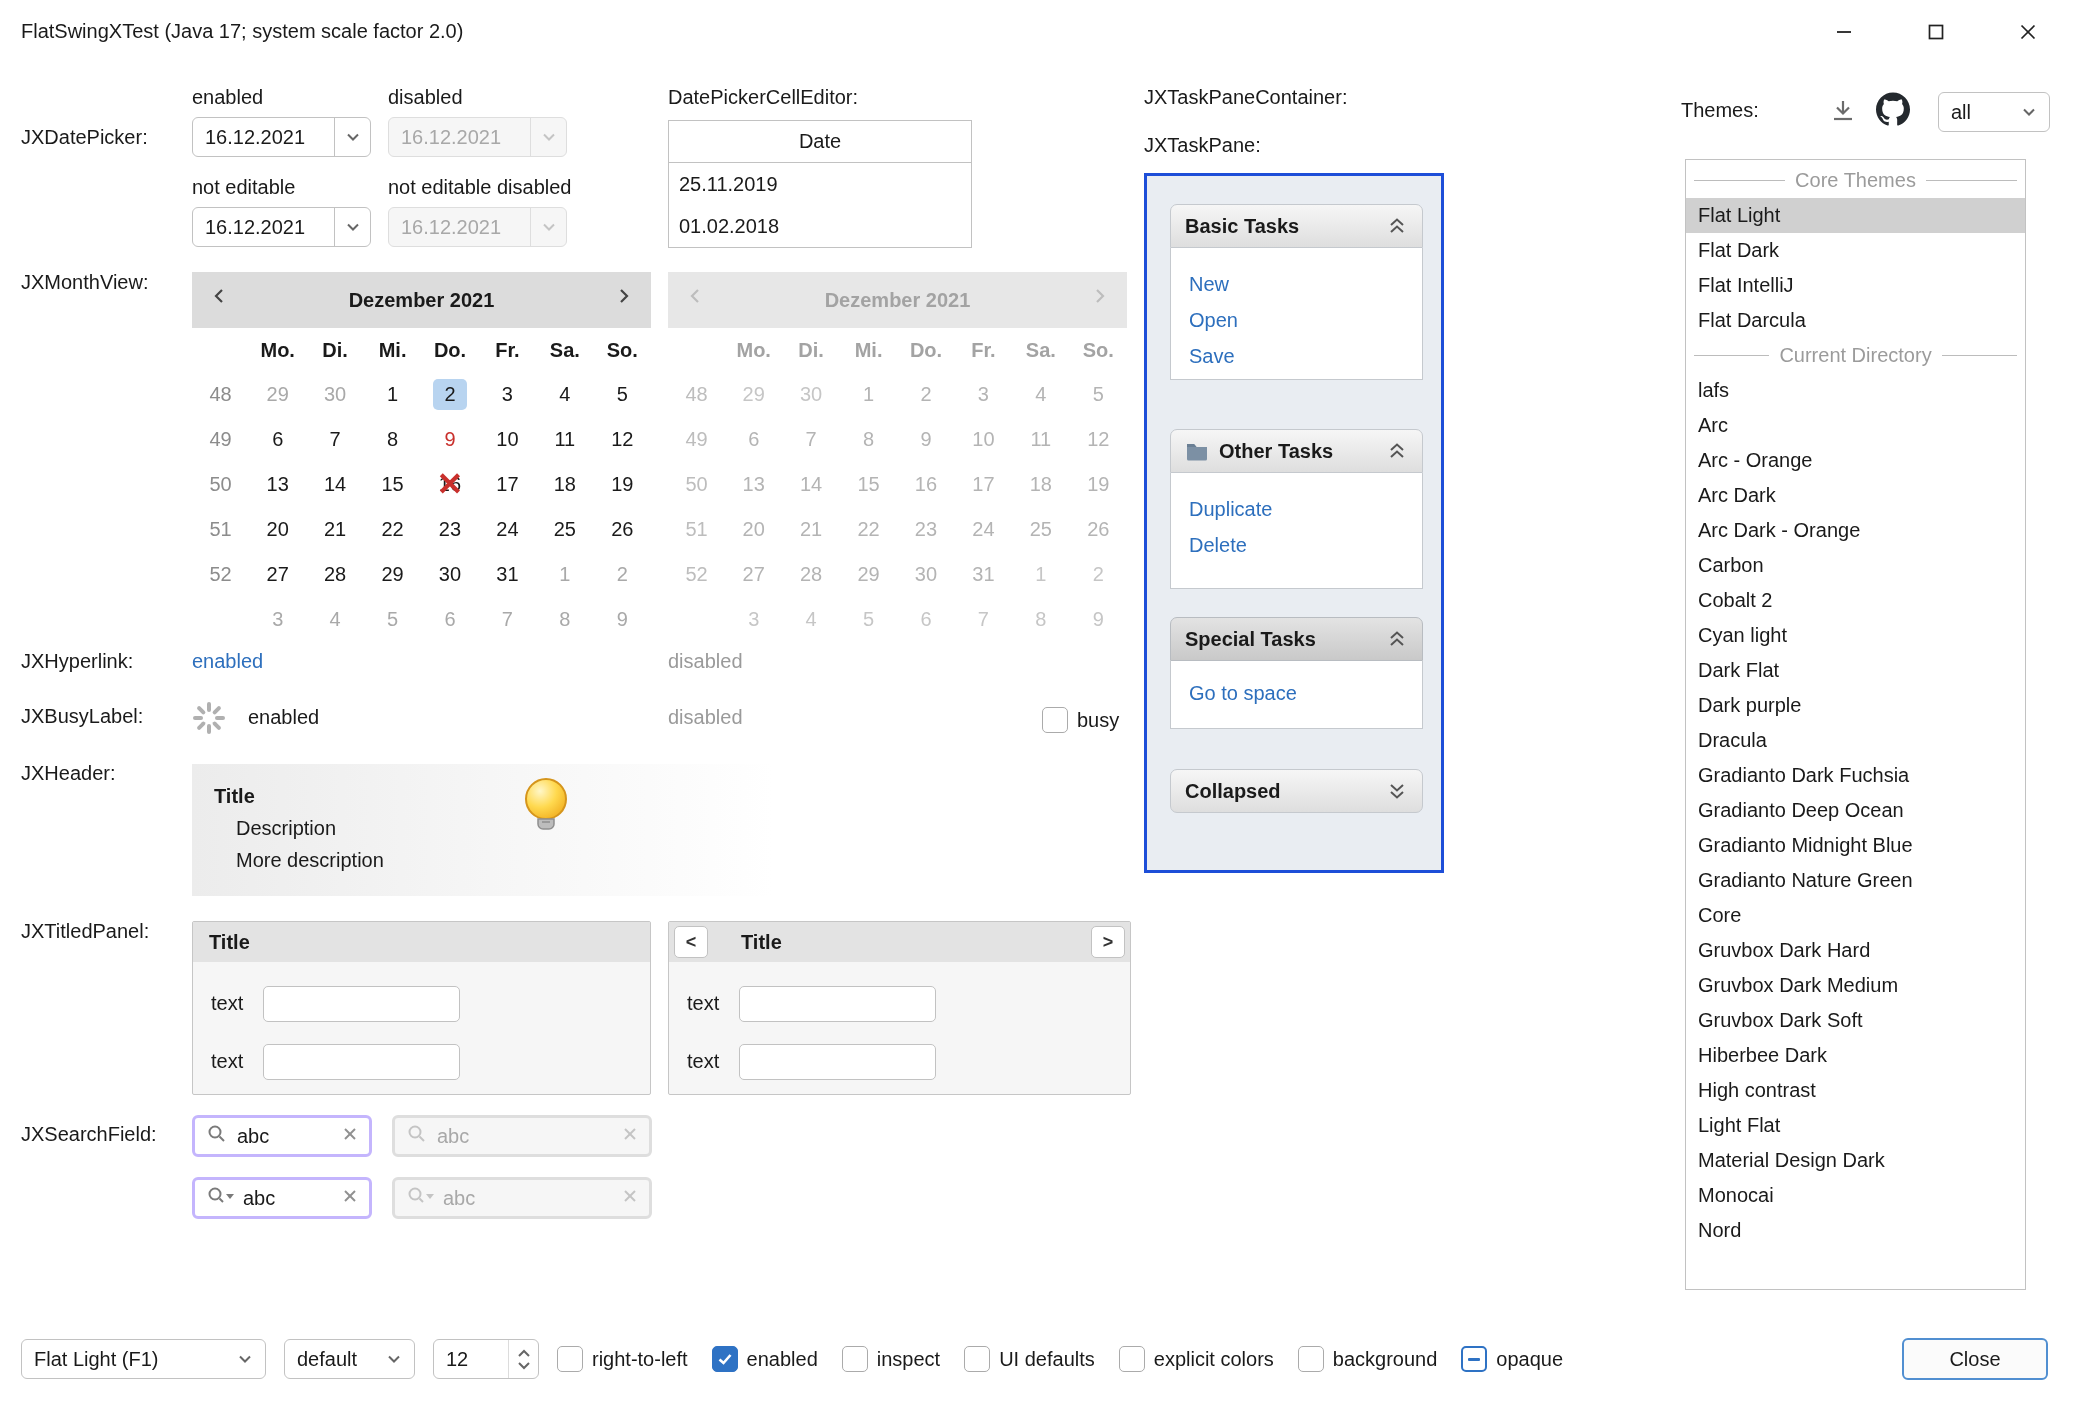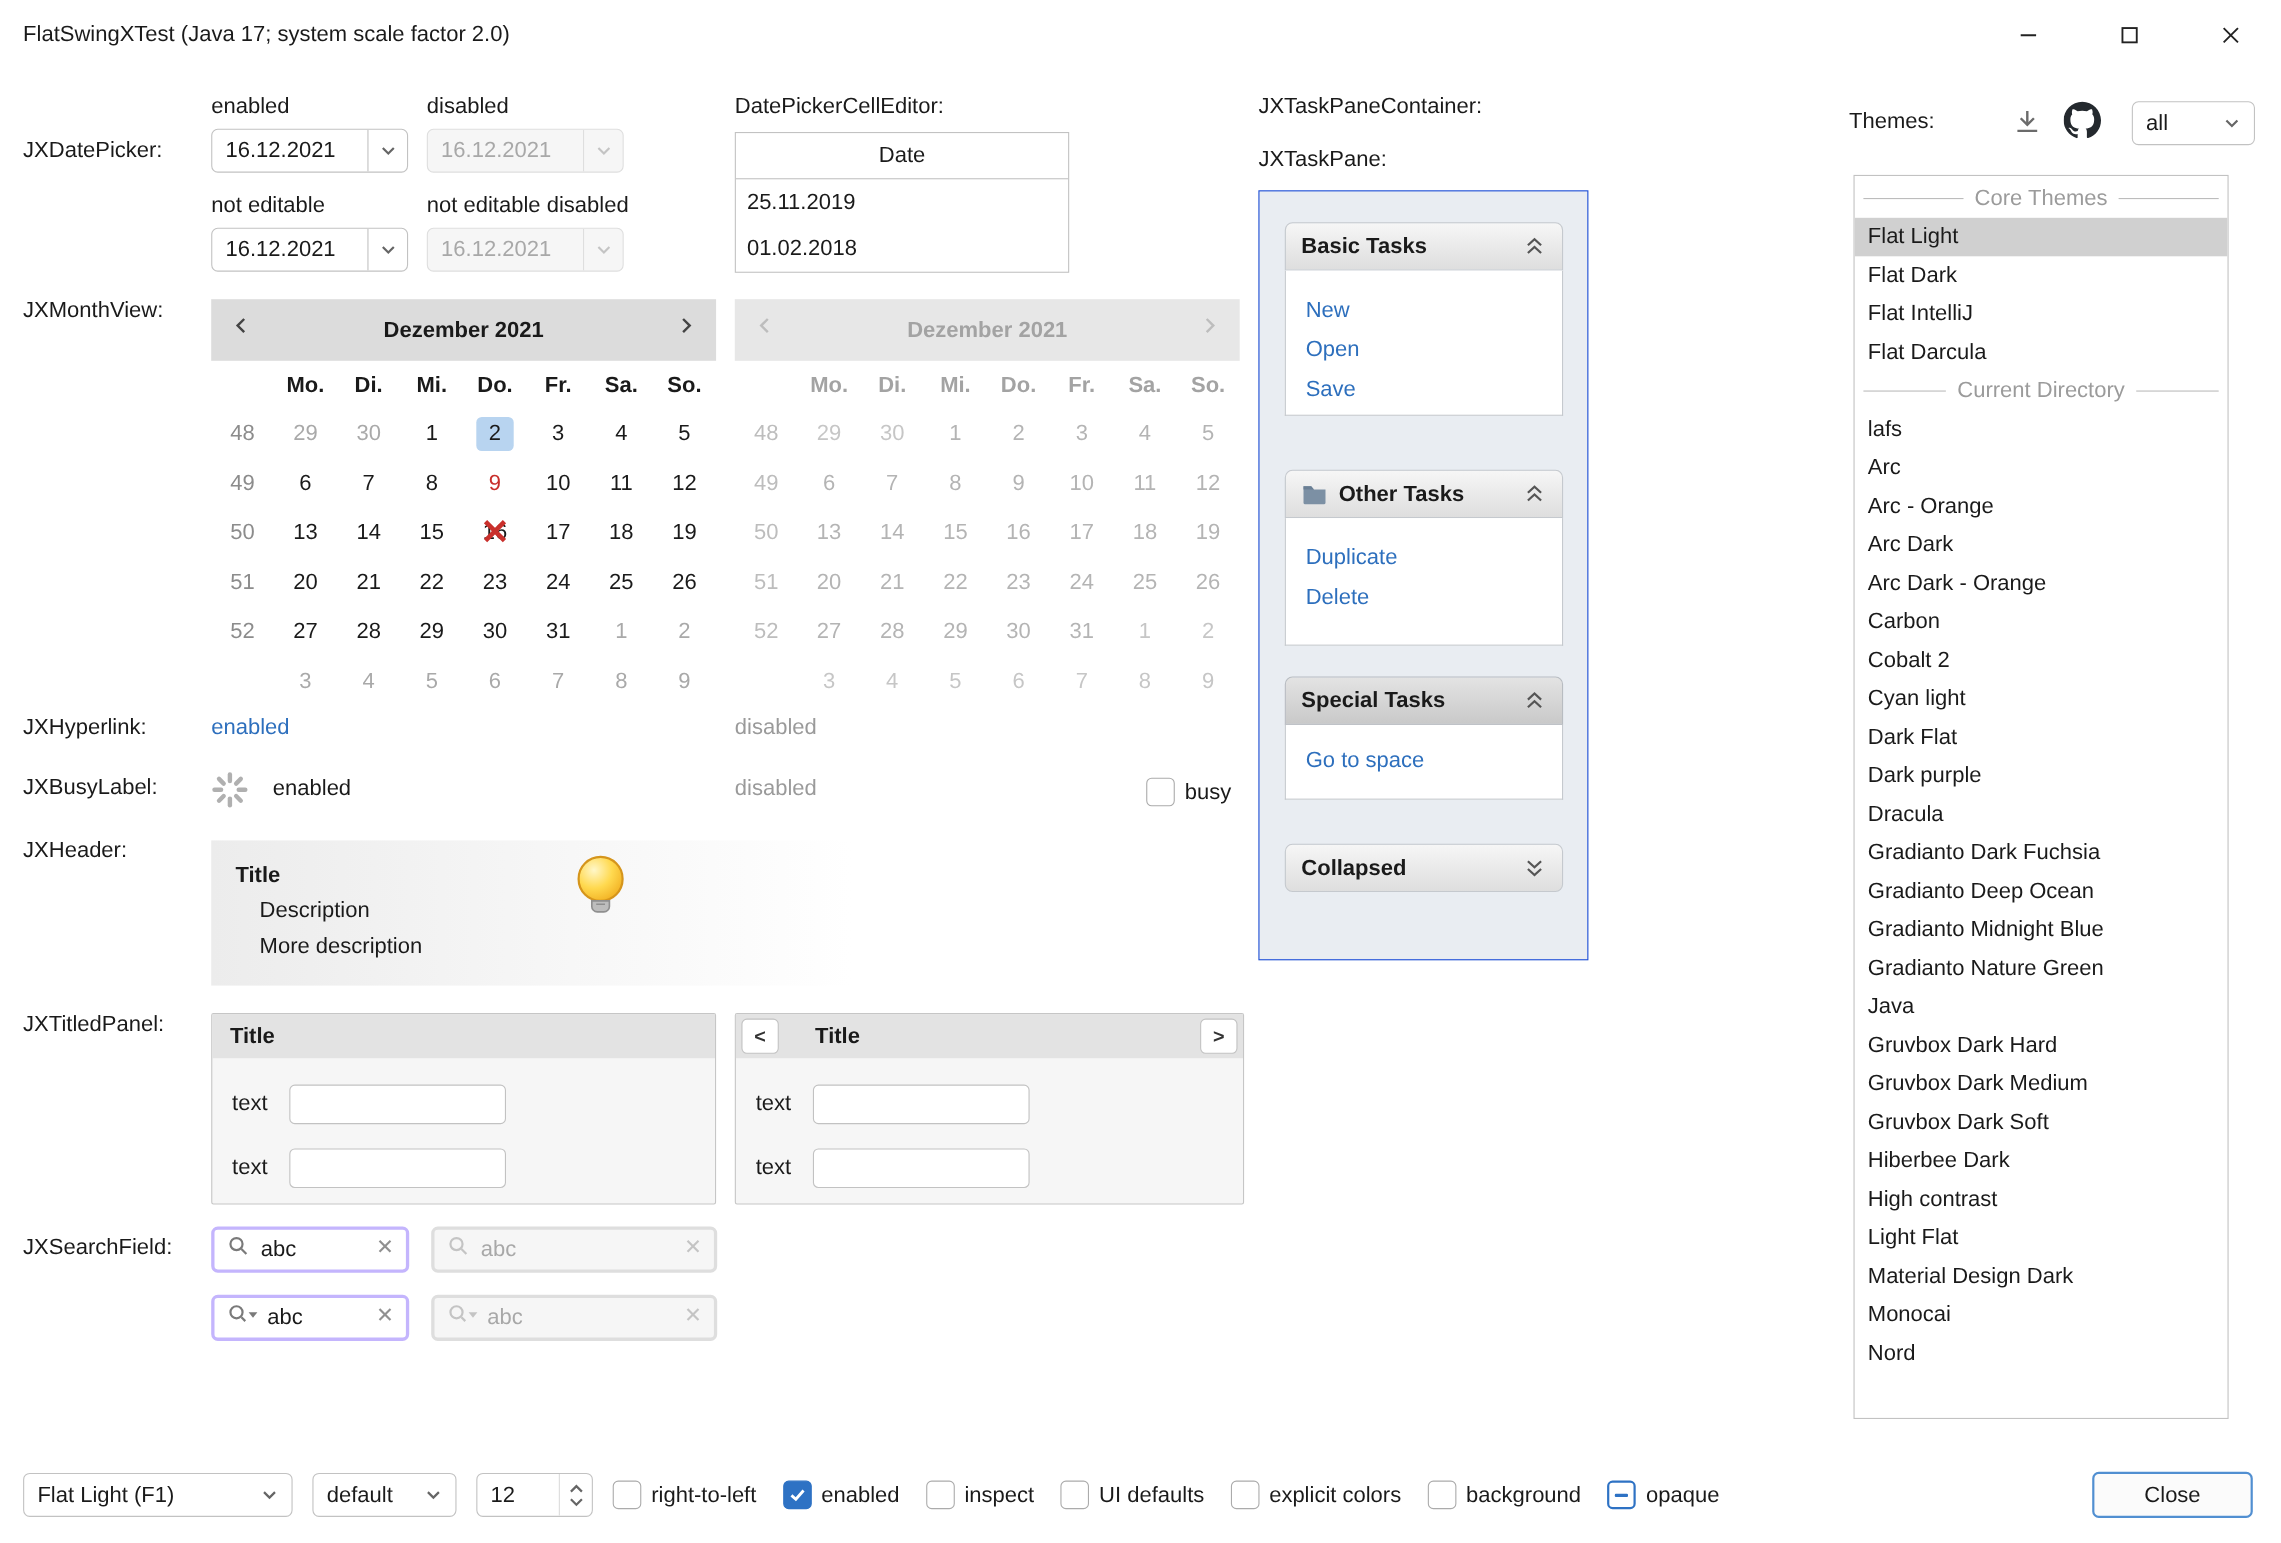--- a/index.html
+++ b/index.html
@@ -100,21 +100,21 @@
   .sfield { position:absolute; height:42px; border:3px solid #c4b5fd; border-radius:6px; background:#fff;
     display:flex; align-items:center; padding:0 10px; gap:8px; }
   #sf1{left:192px;top:1115px;width:180px} #sf2{left:392px;top:1115px;width:260px}
   #sf3{left:192px;top:1177px;width:180px} #sf4{left:392px;top:1177px;width:260px}
   .sfield .txt { flex:1; }
   .sfield.disabled { background:#f6f6f6; border-color:#dedede; color:#a8a8a8; }
   .sfield.disabled svg circle, .sfield.disabled svg line { stroke:#c4c4c4; }
   .sfield.disabled svg polygon { fill:#c4c4c4; }
 
   
-  .tp-container { position:absolute; left:1144px; top:173px; width:300px; height:700px; background:#e9edf2; border:1px solid #1d4ed8; }
+  .tp-container { position:absolute; left:1144px; top:173px; width:300px; height:700px; background:#e9edf2; border:3px solid #1d4ed8; }
   .taskpane { position:absolute; left:23px; width:253px; }
   .tp-1{top:28px} .tp-2{top:253px} .tp-3{top:441px} .tp-4{top:593px}
   .tp-header { height:44px; display:flex; align-items:center; gap:10px; padding:0 14px; font-weight:bold;
     background:linear-gradient(#f6f6f6,#dedede); border:1px solid #c5c9ce; border-radius:7px; }
   .taskpane.expanded .tp-header { border-radius:7px 7px 0 0; }
   .tp-header.focused { background:linear-gradient(#e3e3e3,#c9c9c9); border-color:#b8bcc1; }
   .tp-content { border:1px solid #c5c9ce; border-top:0; background:#fff; padding-top:18px; overflow:hidden; }
   .tp-1 .tp-content{height:132px} .tp-2 .tp-content{height:116px} .tp-3 .tp-content{height:68px; padding-top:14px}
   .tp-link { display:flex; align-items:center; height:36px; padding:0 18px; color:var(--link,#2d6fbd); }
   .tp-chevron { margin-left:auto; display:flex; }
@@ -766,21 +766,21 @@
       <div class="titem">Carbon</div>
       <div class="titem">Cobalt 2</div>
       <div class="titem">Cyan light</div>
       <div class="titem">Dark Flat</div>
       <div class="titem">Dark purple</div>
       <div class="titem">Dracula</div>
       <div class="titem">Gradianto Dark Fuchsia</div>
       <div class="titem">Gradianto Deep Ocean</div>
       <div class="titem">Gradianto Midnight Blue</div>
       <div class="titem">Gradianto Nature Green</div>
-      <div class="titem">Java</div>
+      <div class="titem">Core</div>
       <div class="titem">Gruvbox Dark Hard</div>
       <div class="titem">Gruvbox Dark Medium</div>
       <div class="titem">Gruvbox Dark Soft</div>
       <div class="titem">Hiberbee Dark</div>
       <div class="titem">High contrast</div>
       <div class="titem">Light Flat</div>
       <div class="titem">Material Design Dark</div>
       <div class="titem">Monocai</div>
       <div class="titem">Nord</div>
     </div>

